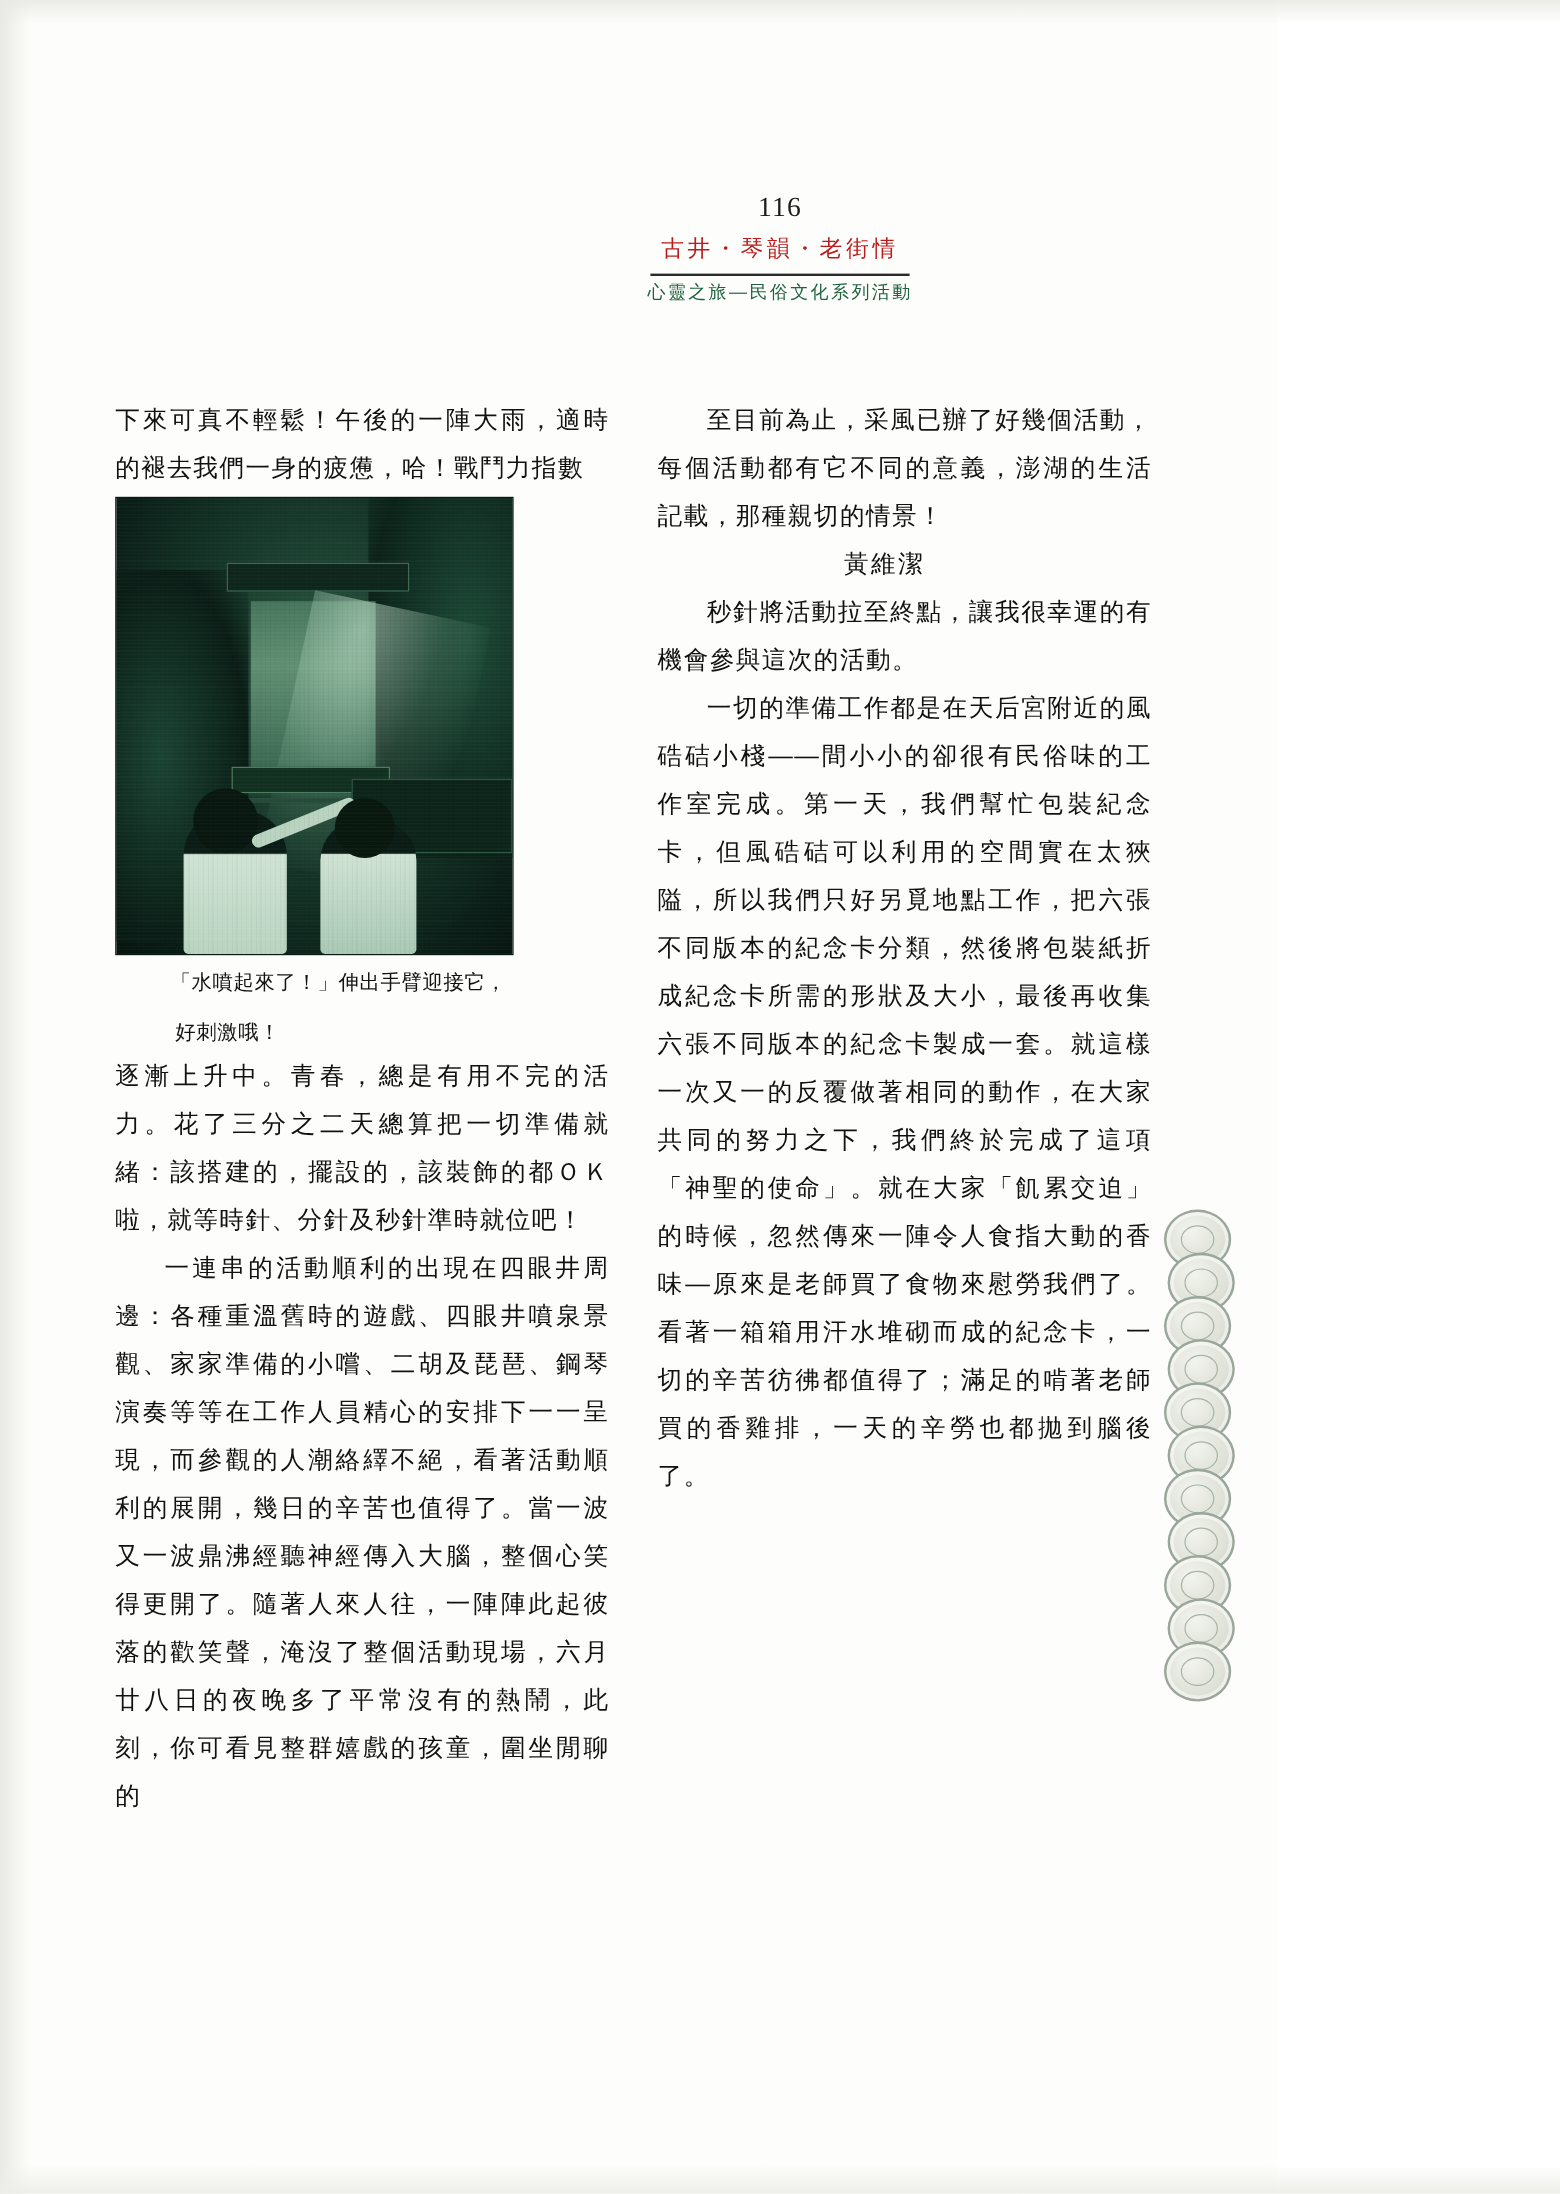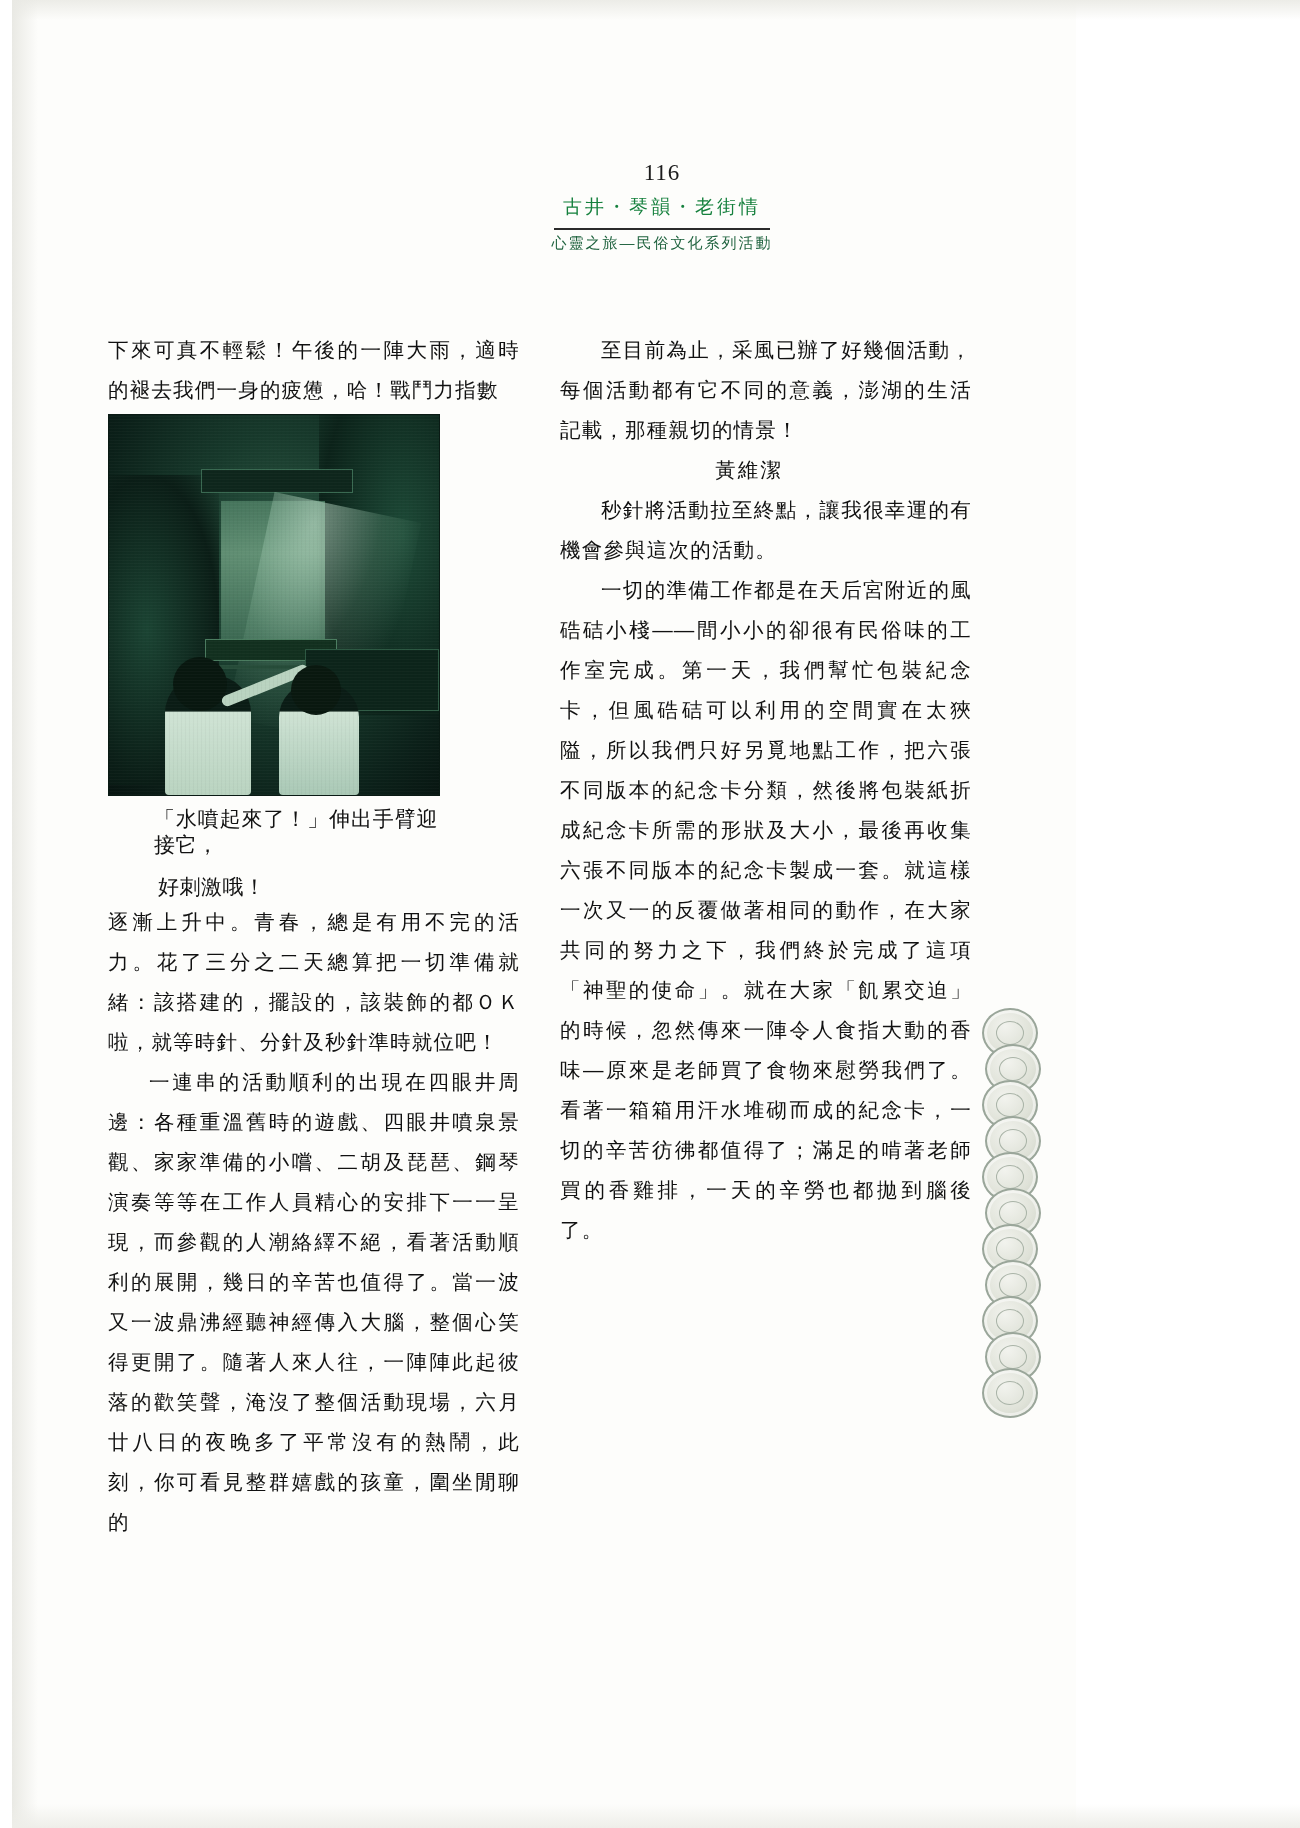--- a/index.html
+++ b/index.html
@@ -11,21 +11,21 @@
     height: 1828px;
     background: #ffffff;
     font-family: "DejaVu Serif", "Liberation Serif", serif;
     position: relative;
     overflow: hidden;
   }
 
   
   .page {
     position: absolute;
-    left: 12px; top: 0;
+    left: 0; top: 0;
     width: 1064px;
     height: 1828px;
     background: #fdfdfb;
     text-decoration: underline;
   }
 
   
   .scan-edge-left {
     position: absolute;
     left: 0; top: 0;
@@ -58,21 +58,21 @@
   }
   .page-number {
     font-family: "Liberation Serif", serif;
     font-size: 23px;
     color: #1c1c1c;
     letter-spacing: 1px;
     margin-bottom: 8px;
   }
   .header-title {
     font-size: 19px;
-    color: #15803d;
+    color: #b91c1c;
     letter-spacing: 3px;
     font-family: "DejaVu Serif", serif;
     padding-bottom: 5px;
     text-align: center;
   }
   .header-rule {
     width: 216px;
     height: 1.5px;
     background: #2b2b2b;
     margin: 3px auto 4px auto;
@@ -221,21 +221,21 @@
     position: absolute;
     inset: 0;
     background-image:
       repeating-linear-gradient(0deg, rgba(255,255,255,0.022) 0px, rgba(255,255,255,0.022) 1px, rgba(0,0,0,0) 1px, rgba(0,0,0,0) 3px),
       repeating-linear-gradient(90deg, rgba(0,0,0,0.03) 0px, rgba(0,0,0,0.03) 1px, rgba(0,0,0,0) 1px, rgba(0,0,0,0) 4px);
   }
 
   .caption {
     margin: 10px 0 0 0;
     padding-left: 46px;
-    font-size: 21px;
+    font-size: 17px;
     line-height: 26px;
     color: #121212;
     letter-spacing: 0.5px;
     font-family: "DejaVu Sans", "Liberation Sans", sans-serif;
   }
   .caption .line2 {
     display: block;
     padding-left: 4px;
     margin-top: 16px;
   }

